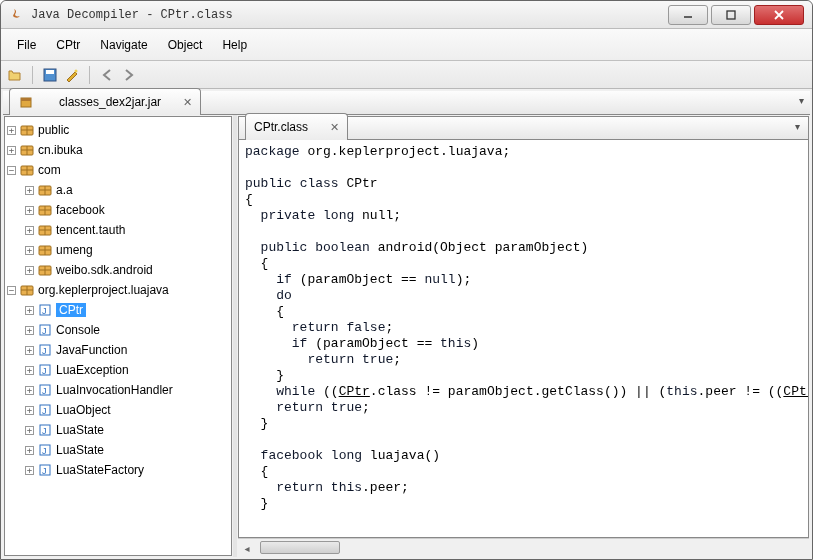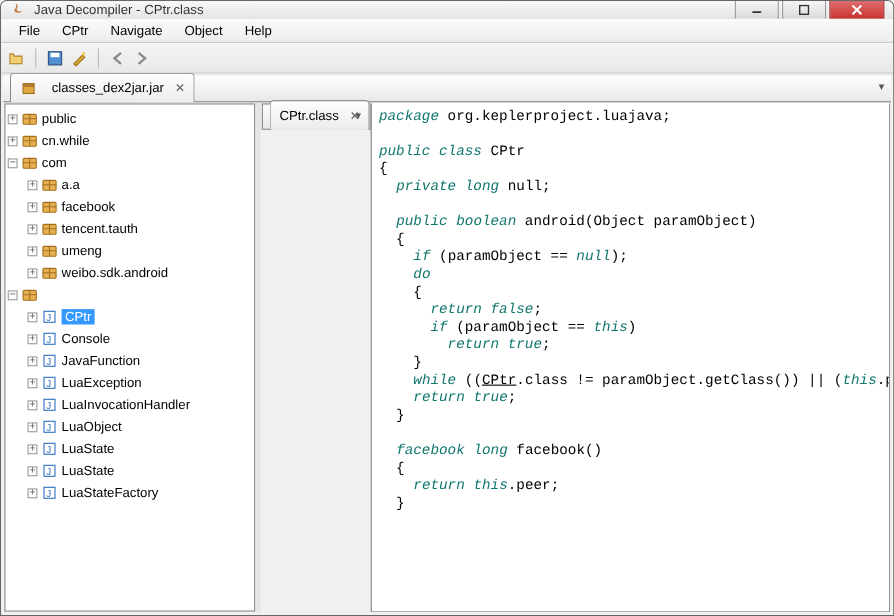--- a/index.html
+++ b/index.html
@@ -10,42 +10,43 @@
     width: 813px;
     height: 560px;
     overflow: hidden;
     border: 1px solid #666;
     border-radius: 6px 6px 0 0;
     display: flex;
     flex-direction: column;
   }
   
   .titlebar {
-    height: 16px;
+    height: 28px;
     background: linear-gradient(#f8f8f8,#e6e6e6);
     display: flex;
     align-items: center;
     padding: 0 8px 0 8px;
     border-bottom: 1px solid #bbb;
     border-radius: 6px 6px 0 0;
+    font-family: Liberation Mono, monospace;
   }
   .titlebar .app-icon { width:16px; height:16px; margin-right:6px; }
   .titlebar .title-text { flex:1; color:#333; font-size:12px; }
   .win-btns { display:flex; gap:0; }
   .win-btn {
     width:40px; height:20px;
     display:flex; align-items:center; justify-content:center;
     border:1px solid #999; border-radius:3px; margin-left:3px;
     background: linear-gradient(#f8f8f8,#d8d8d8);
     font-size:11px; color:#333;
   }
   .win-btn.close { background: linear-gradient(#e07070,#c83030); color:#fff; border-color:#a02020; width:50px; }
   
   .menubar {
-    height:22px;
+    height:32px;
     background: linear-gradient(#fafafa,#eee);
     display:flex; align-items:center;
     border-bottom:1px solid #c0c0c0;
     padding:0 6px;
   }
   .menubar span { padding:2px 10px; cursor:default; }
   
   .toolbar {
     height:28px;
     background: linear-gradient(#f4f4f4,#e8e8e8);
@@ -74,21 +75,21 @@
   }
   .tab {
     height:22px;
     background:linear-gradient(#fefefe,#ececec);
     border:1px solid #888;
     border-bottom:none;
     border-radius:4px 4px 0 0;
     display:flex; align-items:center;
     padding:13px 8px;
     font-size:12px;
-    gap:10px;
+    gap:22px;
     margin-bottom:-1px;
     background-color:#fff;
   }
   .tab .close-x { font-size:11px; color:#666; }
   .tabbar-chevron { position:absolute; right:6px; top:4px; font-size:10px; color:#555; }
   .split {
     flex:1;
     display:flex;
     min-height:0;
     background:#f0f0f0;
@@ -97,21 +98,21 @@
     width:228px;
     border:1px solid #888;
     background:#fff;
     overflow:auto;
     margin:1px;
   }
   .splitter { width:4px; background:#e4e4e4; cursor:col-resize; }
   .right-panel {
     flex:1;
     display:flex;
-    flex-direction:row;
+    flex-direction:column;
     min-width:0;
     margin:1px;
   }
   .right-tabbar {
     height:24px;
     display:flex; align-items:flex-end;
     padding-left:6px;
     border-bottom:1px solid #888;
     background:linear-gradient(#fdfdfd,#e8e8e8);
     position:relative;
@@ -130,21 +131,21 @@
     position:relative;
   }
   .code-content {
     font-family: Consolas, "Courier New", monospace;
     font-size:13px;
     padding:4px 6px;
     line-height:16px;
     white-space:pre;
     width:900px;
   }
-  .kw-purple { color:#0f766e; font-weight:normal;font-style:italic; }
+  .kw-purple { color:#0f172a; font-weight:normal; }
   .underline { text-decoration:underline; }
   .scrollbar-bottom {
     height:18px;
     background:#f0f0f0;
     border-top:1px solid #ccc;
     position:relative;
   }
   .scrollbar-bottom .thumb {
     position:absolute; left:22px; top:2px;
     width:80px; height:13px;
@@ -273,21 +274,21 @@
 
         <div class="tree-row">
           <span class="expander box">+</span>
           <span class="node-icon pkg-icon">
               <svg width="14" height="14">
                 <rect x="1" y="3" width="12" height="9" rx="1"></rect>
                 <line x1="7" y1="3" x2="7" y2="12" stroke="#a07020"></line>
                 <line x1="1" y1="7" x2="13" y2="7" stroke="#a07020"></line>
               </svg>
             </span>
-          <span>cn.while</span>
+          <span>cn.ibuka</span>
         </div>
 
         <div class="tree-row">
           <span class="expander box">−</span>
           <span class="node-icon pkg-icon">
               <svg width="14" height="14">
                 <rect x="1" y="3" width="12" height="9" rx="1"></rect>
                 <line x1="7" y1="3" x2="7" y2="12" stroke="#a07020"></line>
                 <line x1="1" y1="7" x2="13" y2="7" stroke="#a07020"></line>
               </svg>
@@ -357,20 +358,21 @@
 
         <div class="tree-row">
           <span class="expander box">−</span>
           <span class="node-icon pkg-icon">
               <svg width="14" height="14">
                 <rect x="1" y="3" width="12" height="9" rx="1"></rect>
                 <line x1="7" y1="3" x2="7" y2="12" stroke="#a07020"></line>
                 <line x1="1" y1="7" x2="13" y2="7" stroke="#a07020"></line>
               </svg>
             </span>
+          <span>org.keplerproject.luajava</span>
         </div>
 
         <div class="tree-row">
           <span class="indent" style="width:18px"></span>
           <span class="expander box">+</span>
           <span class="node-icon class-icon">
               <svg width="14" height="14">
                 <rect x="2" y="2" width="10" height="10" fill="#fff" stroke="#3070c0"></rect>
                 <text x="4" y="11" font-size="9" fill="#3070c0">J</text>
               </svg>
@@ -491,21 +493,21 @@
 <span>    </span><span class="kw-purple">do</span>
 <span>    {</span>
 <span>      </span><span class="kw-purple">return</span><span> </span><span class="kw-purple">false</span><span>;</span>
 <span>      </span><span class="kw-purple">if</span><span> (paramObject == </span><span class="kw-purple">this</span><span>)</span>
 <span>        </span><span class="kw-purple">return</span><span> </span><span class="kw-purple">true</span><span>;</span>
 <span>    }</span>
 <span>    </span><span class="kw-purple">while</span><span> ((</span><span class="underline">CPtr</span><span>.class != paramObject.getClass()) || (</span><span class="kw-purple">this</span><span>.peer != ((</span><span class="underline">CPtr</span>
 <span>    </span><span class="kw-purple">return</span><span> </span><span class="kw-purple">true</span><span>;</span>
 <span>  }</span>
 
-<span>  </span><span class="kw-purple">facebook</span><span> </span><span class="kw-purple">long</span><span> facebook()</span>
+<span>  </span><span class="kw-purple">facebook</span><span> </span><span class="kw-purple">long</span><span> luajava()</span>
 <span>  {</span>
 <span>    </span><span class="kw-purple">return</span><span> </span><span class="kw-purple">this</span><span>.peer;</span>
 <span>  }</span>
 </div>
       </div>
       <div class="scrollbar-bottom">
         <span class="arrow left">◂</span>
         <div class="thumb"></div>
       </div>
     </div>

